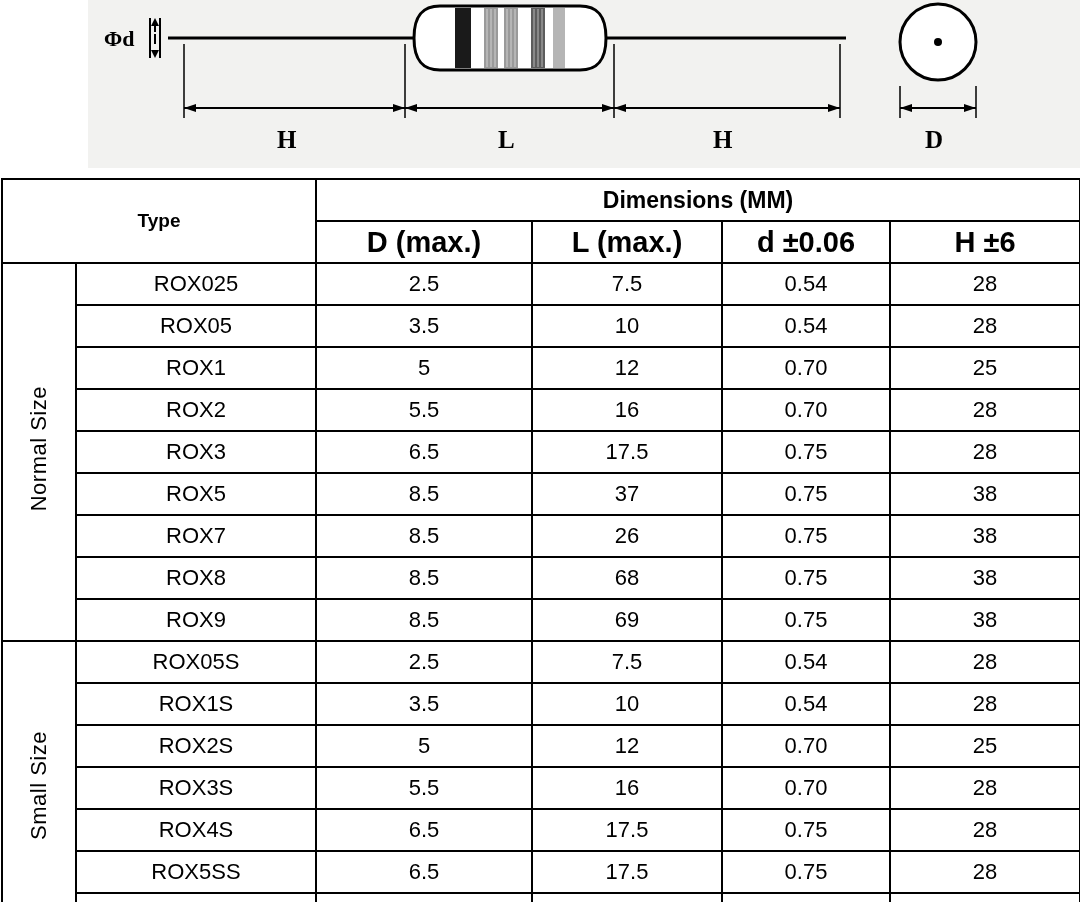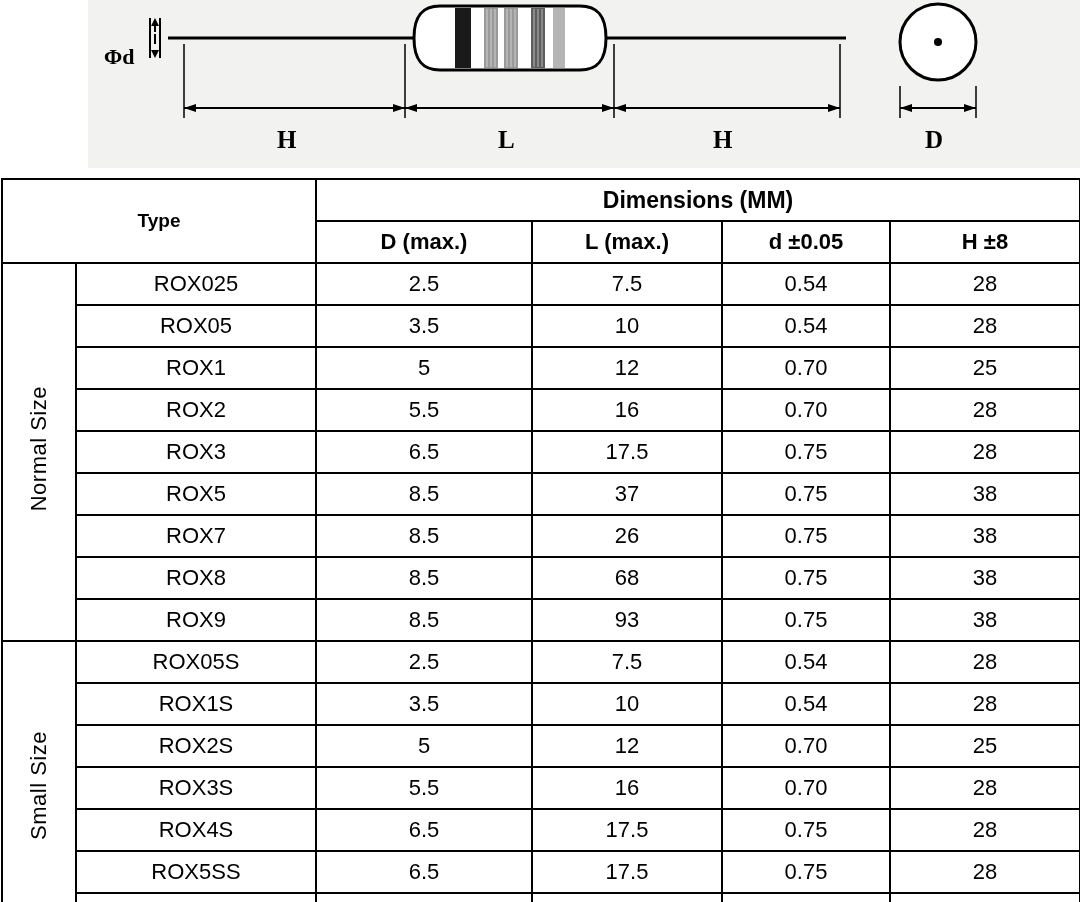--- a/index.html
+++ b/index.html
@@ -75,21 +75,21 @@
 
   .th-type {
     font-size: 19px;
     font-weight: bold;
   }
   .th-dims {
     font-size: 23px;
     font-weight: bold;
   }
   .th-sub {
-    font-size: 22px;
+    font-size: 29px;
     font-weight: bold;
   }
   td.cell {
     font-size: 22px;
   }
   td.group-cell {
     font-size: 22px;
     font-weight: bold;
     padding: 0;
   }
@@ -165,21 +165,21 @@
     <circle cx="938" cy="42" r="38" fill="#ffffff" stroke="#000" stroke-width="3"></circle>
     <circle cx="938" cy="42" r="4" fill="#000"></circle>
 
     <line x1="900" y1="86" x2="900" y2="118" stroke="#000" stroke-width="1.5"></line>
     <line x1="976" y1="86" x2="976" y2="118" stroke="#000" stroke-width="1.5"></line>
     <line x1="900" y1="108" x2="976" y2="108" stroke="#000" stroke-width="2"></line>
     <polygon points="900,108 912,104 912,112" fill="#000"></polygon>
     <polygon points="976,108 964,104 964,112" fill="#000"></polygon>
   </svg>
 
-  <div class="dlabel small" style="left:104px; top:44px;">Φd</div>
+  <div class="dlabel small" style="left:104px; top:26px;">Φd</div>
   <div class="dlabel" style="left:277px; top:126px;">H</div>
   <div class="dlabel" style="left:498px; top:126px;">L</div>
   <div class="dlabel" style="left:713px; top:126px;">H</div>
   <div class="dlabel" style="left:925px; top:126px;">D</div>
 </div>
 
 <table class="spec">
   <colgroup>
     <col class="col-group">
     <col class="col-type">
@@ -189,22 +189,22 @@
     <col class="col-h">
   </colgroup>
   <thead>
     <tr>
       <th class="th-type" colspan="2" rowspan="2">Type</th>
       <th class="th-dims" colspan="4">Dimensions (MM)</th>
     </tr>
     <tr>
       <th class="th-sub">D (max.)</th>
       <th class="th-sub">L (max.)</th>
-      <th class="th-sub">d ±0.05</th>
-      <th class="th-sub">H ±8</th>
+      <th class="th-sub">d ±0.06</th>
+      <th class="th-sub">H ±6</th>
     </tr>
   </thead>
   <tbody>
 
     <tr>
       <td class="group-cell" rowspan="9"><span class="vert">Normal Size</span></td>
       <td class="cell">ROX025</td>
       <td class="cell">2.5</td>
       <td class="cell">7.5</td>
       <td class="cell">0.54</td>
@@ -255,21 +255,21 @@
     <tr>
       <td class="cell">ROX8</td>
       <td class="cell">8.5</td>
       <td class="cell">68</td>
       <td class="cell">0.75</td>
       <td class="cell">38</td>
     </tr>
     <tr>
       <td class="cell">ROX9</td>
       <td class="cell">8.5</td>
-      <td class="cell">93</td>
+      <td class="cell">69</td>
       <td class="cell">0.75</td>
       <td class="cell">38</td>
     </tr>
 
     <tr>
       <td class="group-cell" rowspan="7"><span class="vert">Small Size</span></td>
       <td class="cell">ROX05S</td>
       <td class="cell">2.5</td>
       <td class="cell">7.5</td>
       <td class="cell">0.54</td>

